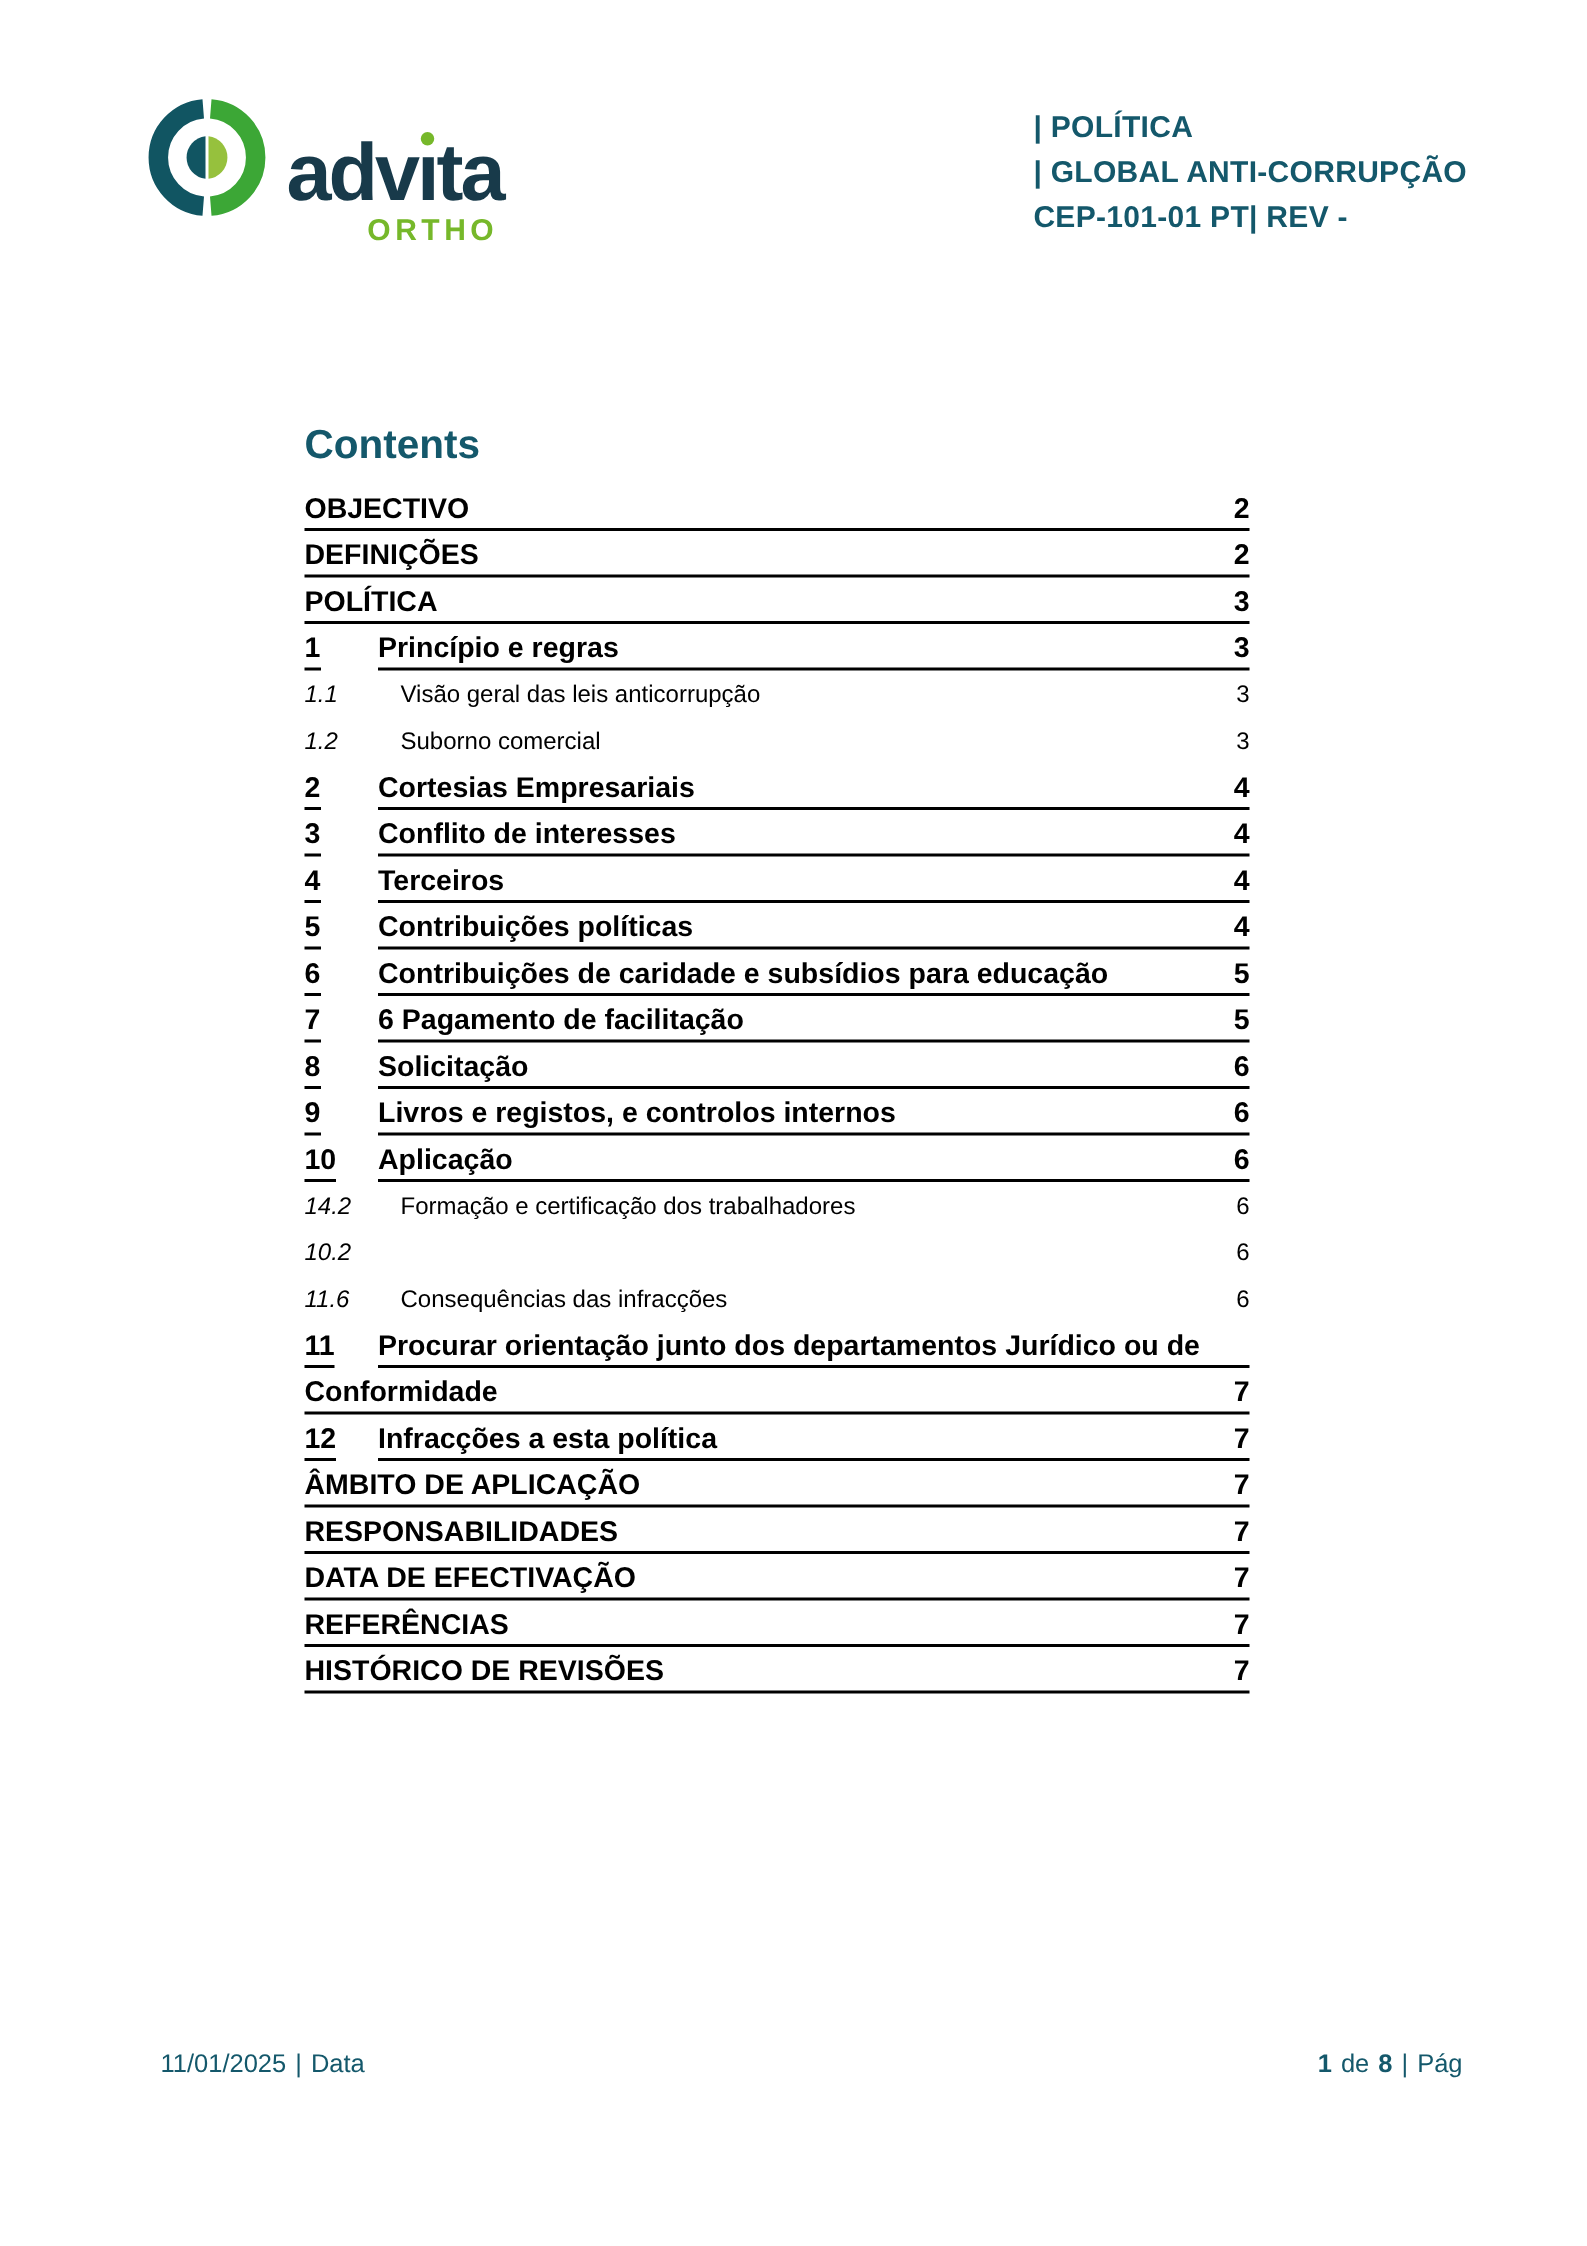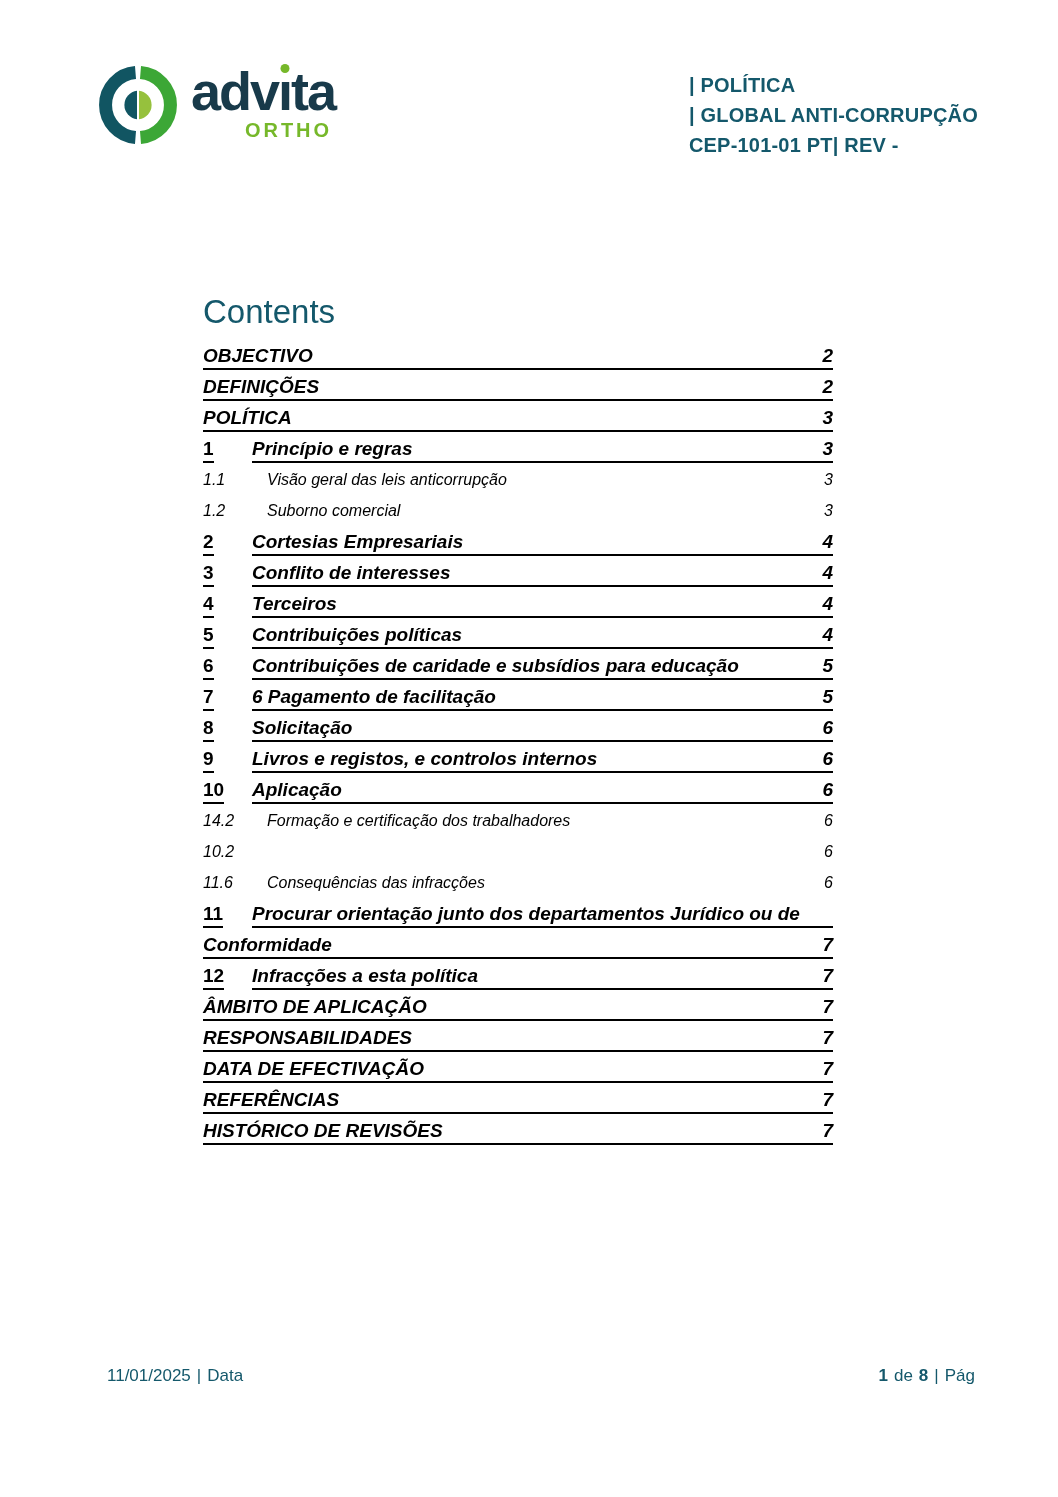--- a/index.html
+++ b/index.html
@@ -10,39 +10,39 @@
     --ortho-green:#76B82A;
     --ink:#000000;
   }
   *{box-sizing:border-box;}
   body{margin:0;background:#ffffff;font-family:"Liberation Sans", sans-serif;color:var(--ink);}
   .page{position:relative;width:1058px;height:1497px;background:#ffffff;overflow:hidden;}
 
   
   .logo{position:absolute;left:98px;top:64px;display:flex;gap:13px;}
   .logo-icon{width:80px;height:80px;margin-top:1px;}
-  .brand{font-size:54px;font-weight:700;color:var(--navy);letter-spacing:-2px;line-height:54px;}
+  .brand{font-size:54px;font-weight:700;color:var(--navy);letter-spacing:-2px;line-height:54px;margin-top:24px;}
   .i-wrap{position:relative;}
   .i-dot{position:absolute;left:50%;transform:translateX(-50%);top:3px;width:9px;height:9px;border-radius:50%;background:var(--ortho-green);}
   .brand-sub{text-align:right;color:var(--ortho-green);font-weight:700;font-size:20px;letter-spacing:3px;line-height:22px;margin-top:1px;padding-right:3px;}
 
   
   .doc-header{position:absolute;top:70px;right:80px;text-align:left;color:var(--teal);font-weight:700;font-size:20px;line-height:30px;letter-spacing:0.2px;}
 
   
   .content{position:absolute;left:203px;top:281px;width:630px;}
-  .contents-title{font-size:33px;font-weight:400;color:var(--teal);margin:16px 0 19px 0;line-height:30px;}
+  .contents-title{font-size:27px;font-weight:700;color:var(--teal);margin:0 0 19px 0;line-height:30px;}
   .toc-row{display:flex;align-items:baseline;}
   .toc-row.main{font-weight:700;font-size:19px;line-height:19px;margin-bottom:7px;}
   .toc-row.sub{font-weight:400;font-size:16px;line-height:19px;margin-bottom:12px;}
   .num{width:49px;flex-shrink:0;}
   .toc-row.sub .num{width:64px;}
   .num-text{display:inline-block;border-bottom:2px solid var(--ink);padding-bottom:3px;}
   .toc-row.sub .num-text{border-bottom:none;padding-bottom:0;font-style:italic;}
-  .entry-line{flex:1;display:flex;align-items:flex-start;border-bottom:2px solid var(--ink);padding-bottom:3px;min-width:0;font-style:italic;}
+  .entry-line{flex:1;display:flex;align-items:flex-start;border-bottom:2px solid var(--ink);padding-bottom:3px;min-width:0;}
   .toc-row.sub .entry-line{border-bottom:none;padding-bottom:0;gap:36px;}
   .title{white-space:nowrap;}
   .pageno{margin-left:auto;padding-left:8px;}
 
   
   .footer{position:absolute;left:107px;right:83px;top:1366px;display:flex;justify-content:space-between;align-items:flex-end;color:var(--teal);font-size:17px;}
   .footer-left,.footer-right{display:flex;gap:6px;align-items:baseline;}
   .bold{font-weight:700;}
 </style>
 </head>

